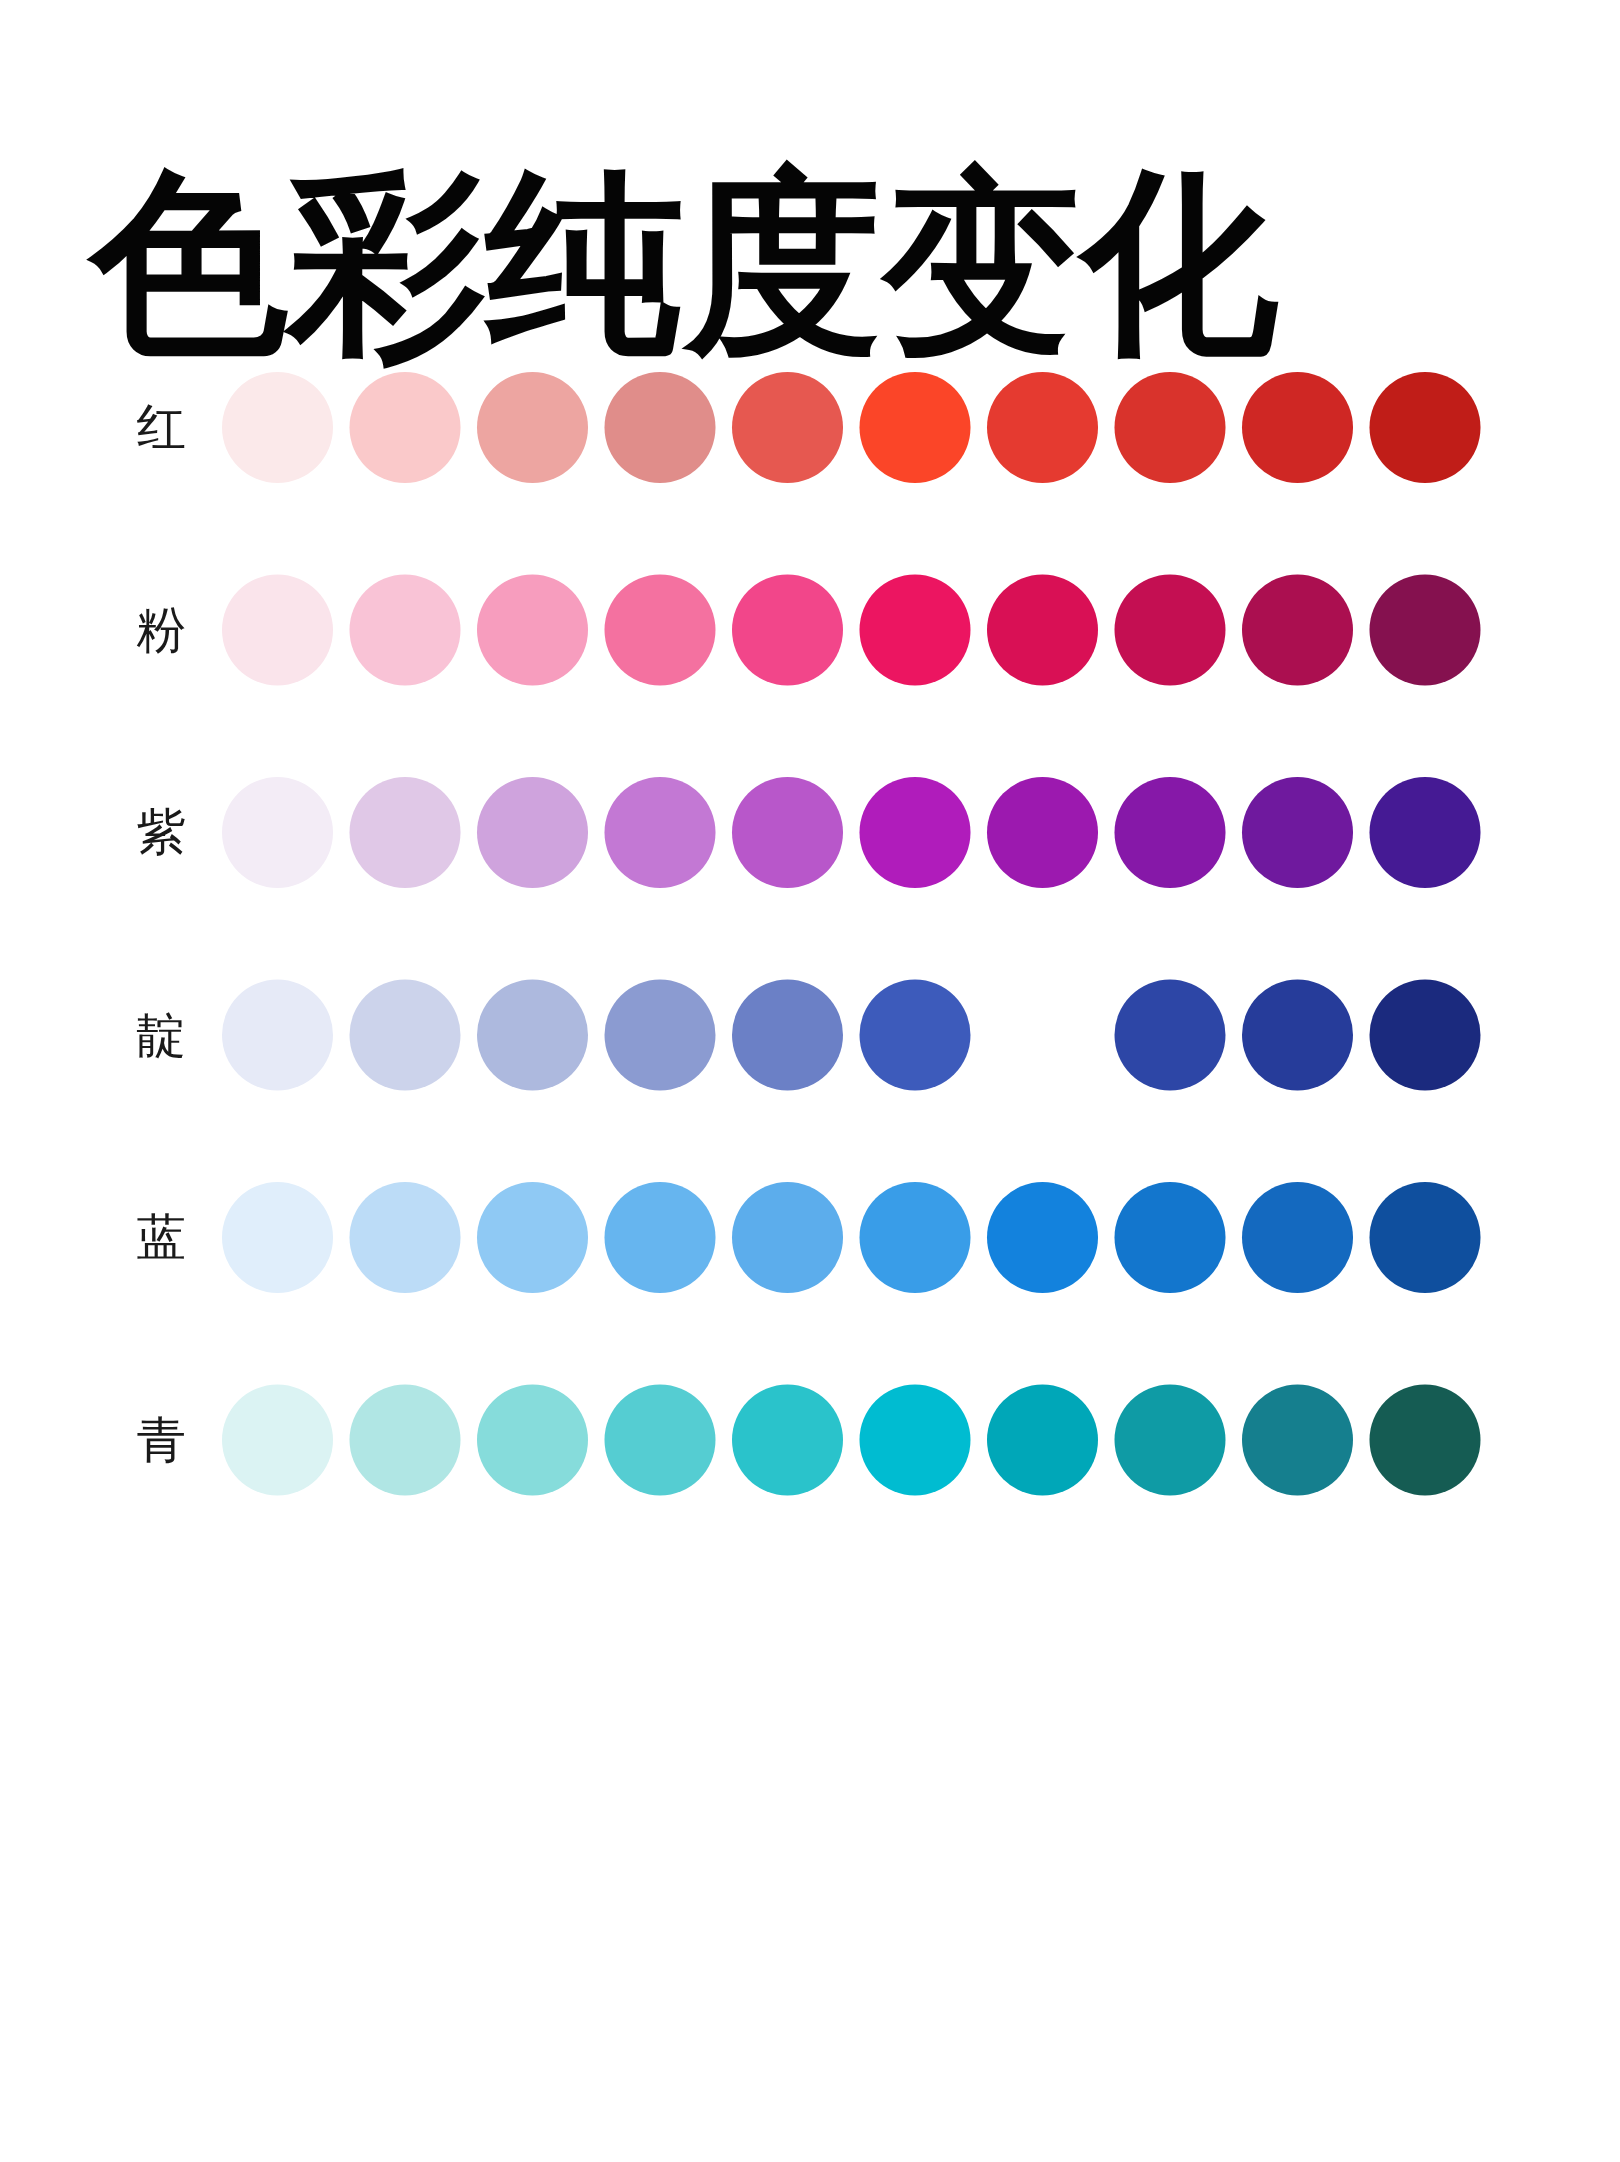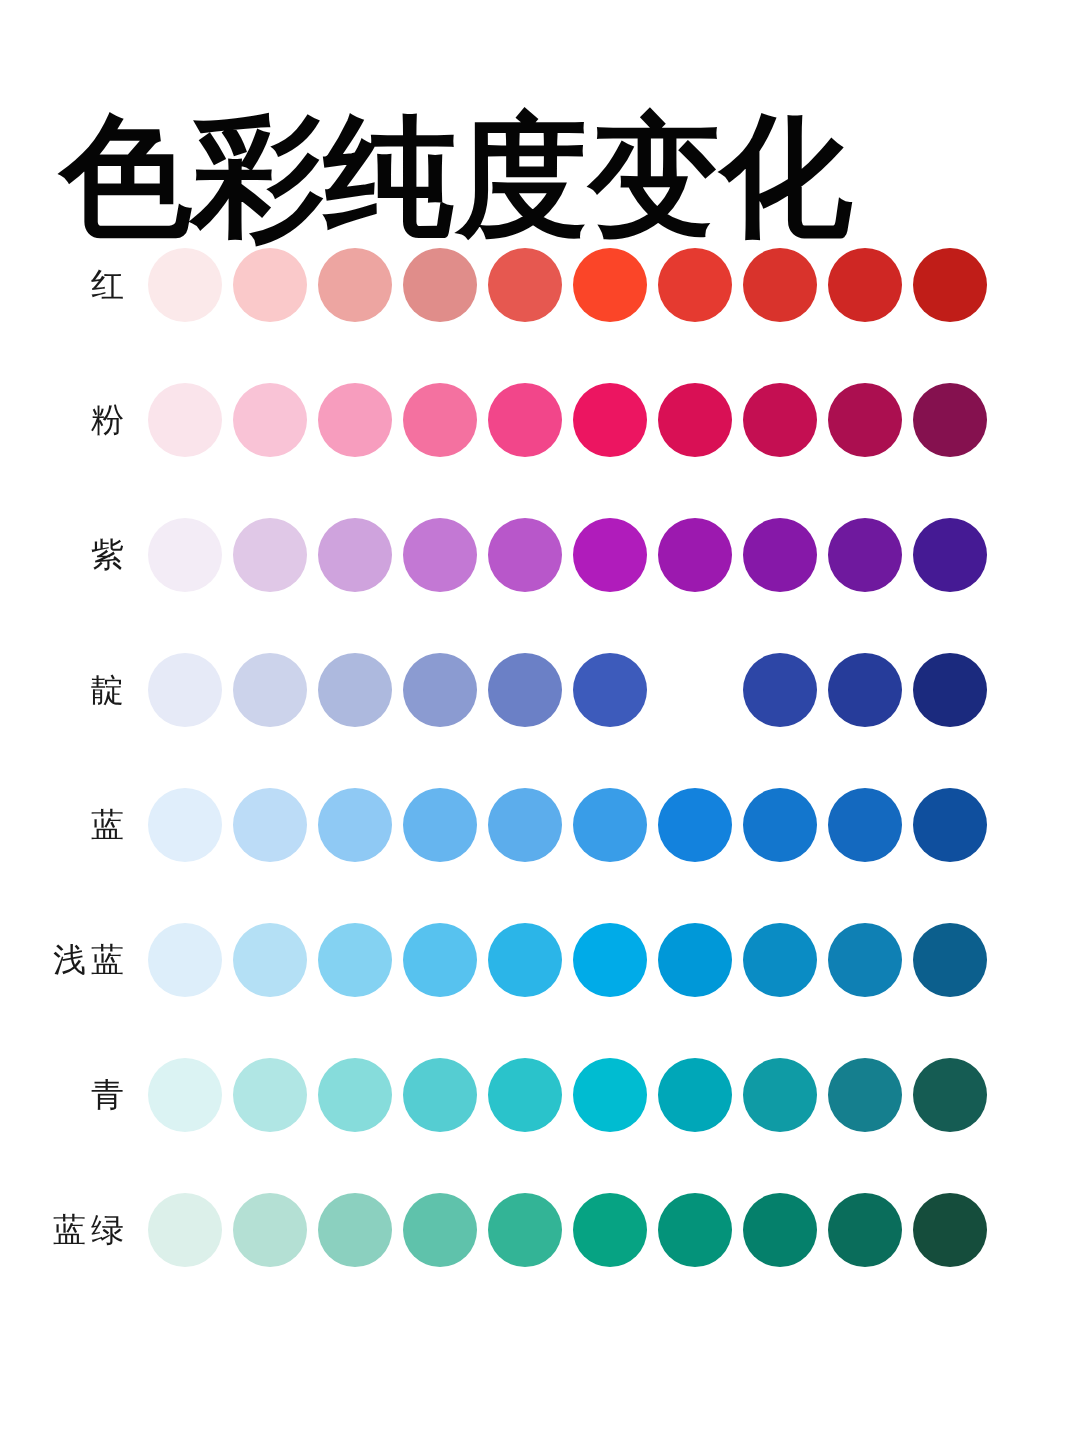--- a/index.html
+++ b/index.html
@@ -152,59 +152,29 @@
           <div class="swatch" style="background: rgb(102, 181, 239);"></div>
           <div class="swatch" style="background: rgb(92, 173, 236);"></div>
           <div class="swatch" style="background: rgb(57, 157, 232);"></div>
           <div class="swatch" style="background: rgb(19, 130, 221);"></div>
           <div class="swatch" style="background: rgb(19, 118, 205);"></div>
           <div class="swatch" style="background: rgb(20, 105, 191);"></div>
           <div class="swatch" style="background: rgb(15, 79, 158);"></div>
         </div>
       </div>
       <div class="row">
-        <div class="row-label">浅蓝</div>
-        <div class="swatches">
-          <div class="swatch" style="background: rgb(221, 238, 250);"></div>
-          <div class="swatch" style="background: rgb(180, 224, 245);"></div>
-          <div class="swatch" style="background: rgb(132, 210, 242);"></div>
-          <div class="swatch" style="background: rgb(87, 194, 239);"></div>
-          <div class="swatch" style="background: rgb(43, 181, 232);"></div>
-          <div class="swatch" style="background: rgb(0, 171, 232);"></div>
-          <div class="swatch" style="background: rgb(0, 152, 216);"></div>
-          <div class="swatch" style="background: rgb(10, 140, 196);"></div>
-          <div class="swatch" style="background: rgb(15, 128, 180);"></div>
-          <div class="swatch" style="background: rgb(12, 95, 141);"></div>
-        </div>
-      </div>
-      <div class="row">
         <div class="row-label">青</div>
         <div class="swatches">
           <div class="swatch" style="background: rgb(219, 243, 243);"></div>
           <div class="swatch" style="background: rgb(176, 230, 228);"></div>
           <div class="swatch" style="background: rgb(134, 220, 219);"></div>
           <div class="swatch" style="background: rgb(85, 205, 210);"></div>
           <div class="swatch" style="background: rgb(42, 195, 203);"></div>
           <div class="swatch" style="background: rgb(0, 188, 209);"></div>
           <div class="swatch" style="background: rgb(0, 167, 184);"></div>
           <div class="swatch" style="background: rgb(15, 155, 165);"></div>
           <div class="swatch" style="background: rgb(21, 127, 142);"></div>
           <div class="swatch" style="background: rgb(21, 92, 83);"></div>
         </div>
       </div>
-      <div class="row">
-        <div class="row-label">蓝绿</div>
-        <div class="swatches">
-          <div class="swatch" style="background: rgb(220, 240, 234);"></div>
-          <div class="swatch" style="background: rgb(180, 224, 212);"></div>
-          <div class="swatch" style="background: rgb(139, 208, 191);"></div>
-          <div class="swatch" style="background: rgb(95, 194, 171);"></div>
-          <div class="swatch" style="background: rgb(51, 180, 150);"></div>
-          <div class="swatch" style="background: rgb(6, 163, 131);"></div>
-          <div class="swatch" style="background: rgb(4, 147, 122);"></div>
-          <div class="swatch" style="background: rgb(5, 128, 107);"></div>
-          <div class="swatch" style="background: rgb(10, 109, 91);"></div>
-          <div class="swatch" style="background: rgb(21, 77, 60);"></div>
-        </div>
-      </div>
     </div>
 
 </div>
 
 </body></html>

